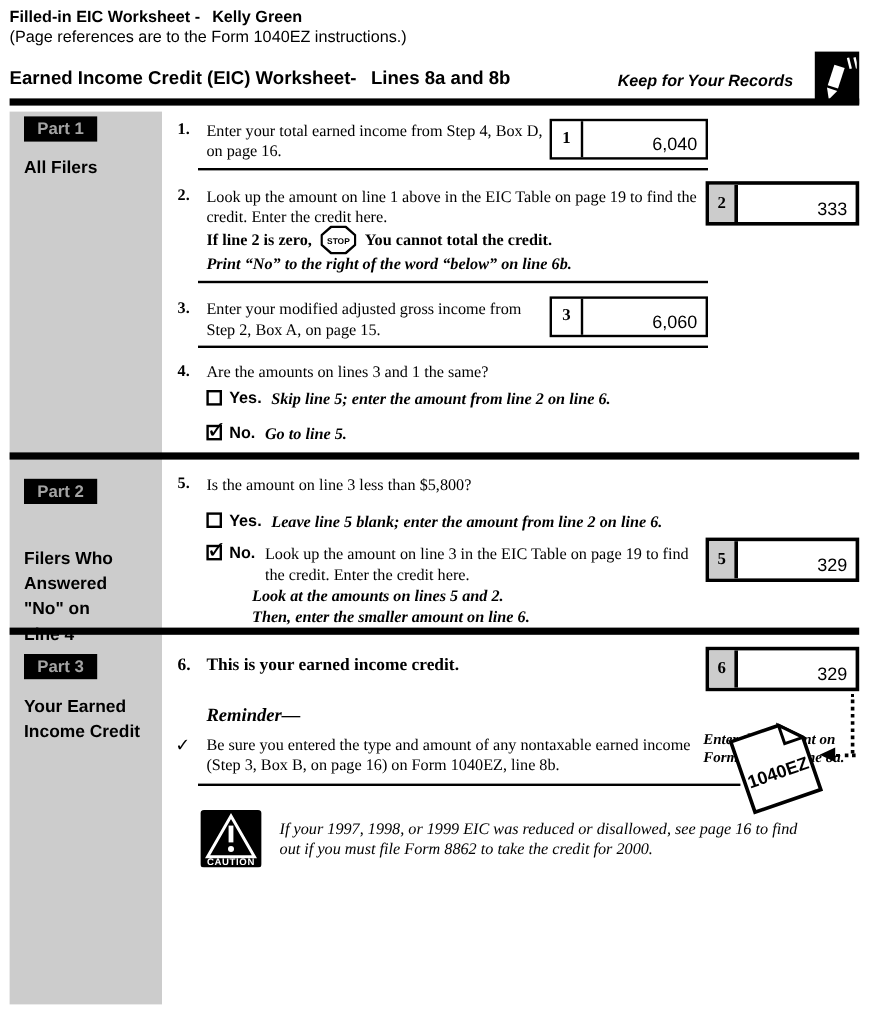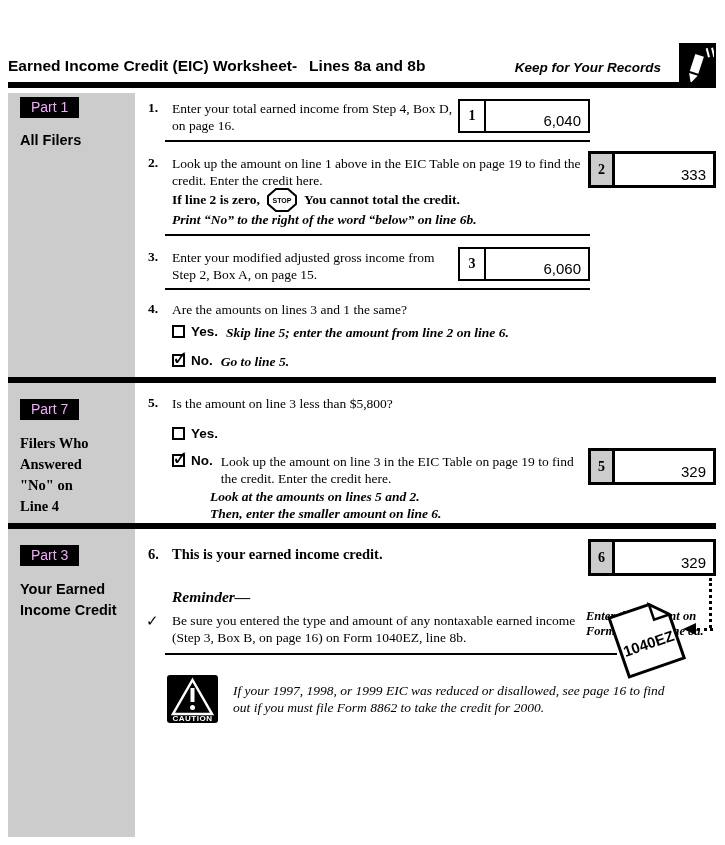--- a/index.html
+++ b/index.html
@@ -16,21 +16,21 @@
 
   
   .banner-title { position:absolute; left:8px; top:57px; font-family:"Liberation Sans",sans-serif; font-weight:bold; font-size:15.5px; }
   .banner-title .t2 { margin-left:12px; }
   .banner-note { position:absolute; right:64px; top:60px; font-family:"Liberation Sans",sans-serif; font-style:italic; font-weight:600; font-size:13.5px; }
   .pencil-box { position:absolute; left:679px; top:43px; width:37px; height:44px; background:#000; display:flex; align-items:center; justify-content:center; }
   .banner-rule { position:absolute; left:8px; top:82px; width:708px; height:6px; background:#000; }
 
   
   .sidebar { position:absolute; left:8px; top:93px; width:127px; height:744px; background:#ccc; }
-  .part-chip { position:absolute; background:#000; color:#f0abfc; font-family:"Liberation Sans",sans-serif; font-weight:normal; font-size:14px; padding:2px 11px 3px 11px; }
+  .part-chip { position:absolute; background:#000; color:#a3a3a3; font-family:"Liberation Sans",sans-serif; font-weight:bold; font-size:14px; padding:2px 11px 3px 11px; }
   .part-sub { position:absolute; font-family:"Liberation Sans",sans-serif; font-weight:bold; font-size:14.5px; line-height:21px; white-space:pre-line; }
 
   .divider { position:absolute; left:8px; width:708px; height:6px; background:#000; }
 
   
   .inum { position:absolute; font-weight:bold; font-size:13.5px; }
   .itext { position:absolute; font-size:13.5px; line-height:17px; }
   .sep { position:absolute; height:2px; background:#000; }
 
   .bold-it { font-weight:bold; font-style:italic; }
@@ -65,40 +65,44 @@
 
   .doc-icon { position:absolute; left:612px; top:601px; transform:rotate(-19deg); }
   .caution-icon { position:absolute; left:167px; top:675px; }
   .caution-text { position:absolute; left:233px; top:682px; width:445px; font-size:13.5px; line-height:17px;font-style:italic; }
 </style>
 </head>
 <body>
 
 <div class="page">
 
+  <div class="doc-header">
+    <div class="l1"><span>Filled-in EIC Worksheet -</span><span class="filer">Kelly Green</span></div>
+    <div class="l2">(Page references are to the Form 1040EZ instructions.)</div>
+  </div>
 
   <div class="banner-title"><span>Earned Income Credit (EIC) Worksheet-</span><span class="t2">Lines 8a and 8b</span></div>
   <div class="banner-note">Keep for Your Records</div>
   <div class="pencil-box">
     <svg width="33" height="40" viewBox="0 0 33 40">
       <g transform="rotate(18 16 20)" stroke="#fff" fill="#fff">
         <line x1="20" y1="1" x2="25" y2="9" stroke-width="2" fill="none"></line>
         <line x1="25" y1="-1" x2="30" y2="7" stroke-width="2" fill="none"></line>
         <rect x="11" y="10" width="9" height="18" stroke="none"></rect>
         <polygon points="11,30 20,30 15.5,39" stroke="none"></polygon>
       </g>
     </svg>
   </div>
   <div class="banner-rule"></div>
 
   <div class="sidebar"></div>
   <div class="part-chip" style="left:20px; top:97px;">Part 1</div>
   <div class="part-sub" style="left:20px; top:130px;">All Filers</div>
-  <div class="part-chip" style="left:20px; top:399px;">Part 7</div>
-  <div class="part-sub" style="left:20px; top:433px;font-family:Liberation Serif, serif;">Filers Who
+  <div class="part-chip" style="left:20px; top:399px;">Part 2</div>
+  <div class="part-sub" style="left:20px; top:456px;">Filers Who
 Answered
 "No" on
 Line 4</div>
   <div class="part-chip" style="left:20px; top:545px;">Part 3</div>
   <div class="part-sub" style="left:20px; top:579px;">Your Earned
 Income Credit</div>
 
   <div class="divider" style="top:377px;"></div>
   <div class="divider" style="top:523px;"></div>
 
@@ -146,20 +150,21 @@
     <span class="cb checked"></span>
     <span class="cb-label">No.</span>
     <span class="cb-text bold-it">Go to line 5.</span>
   </div>
 
   <div class="inum" style="left:148px; top:395px;">5.</div>
   <div class="itext" style="left:172px; top:395px; width:420px;">Is the amount on line 3 less than $5,800?</div>
   <div class="cbrow" style="left:172px; top:426px;">
     <span class="cb"></span>
     <span class="cb-label">Yes.</span>
+    <span class="cb-text bold-it">Leave line 5 blank; enter the amount from line 2 on line 6.</span>
   </div>
   <div class="cbrow" style="left:172px; top:453px;">
     <span class="cb checked"></span>
     <span class="cb-label">No.</span>
     <span class="cb-text" style="width:370px;">Look up the amount on line 3 in the EIC Table on page 19 to find the credit. Enter the credit here.</span>
   </div>
   <div class="itext bold-it pre" style="left:210px; top:488px; width:320px;">Look at the amounts on lines 5 and 2.
 Then, enter the smaller amount on line 6.</div>
   <div class="amt-box thick" style="left:588px; top:448px; width:128px; height:37px;">
     <span class="amt-label">5</span>

